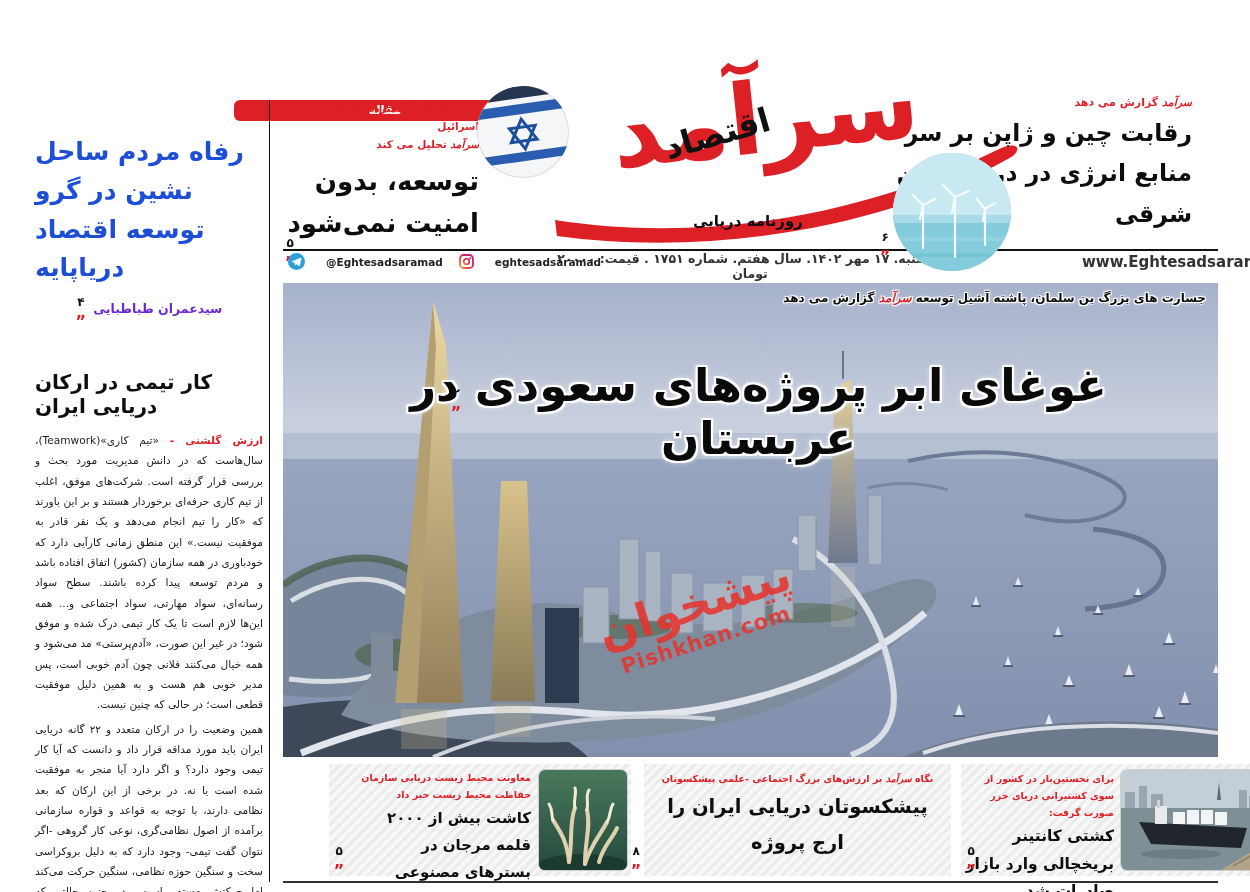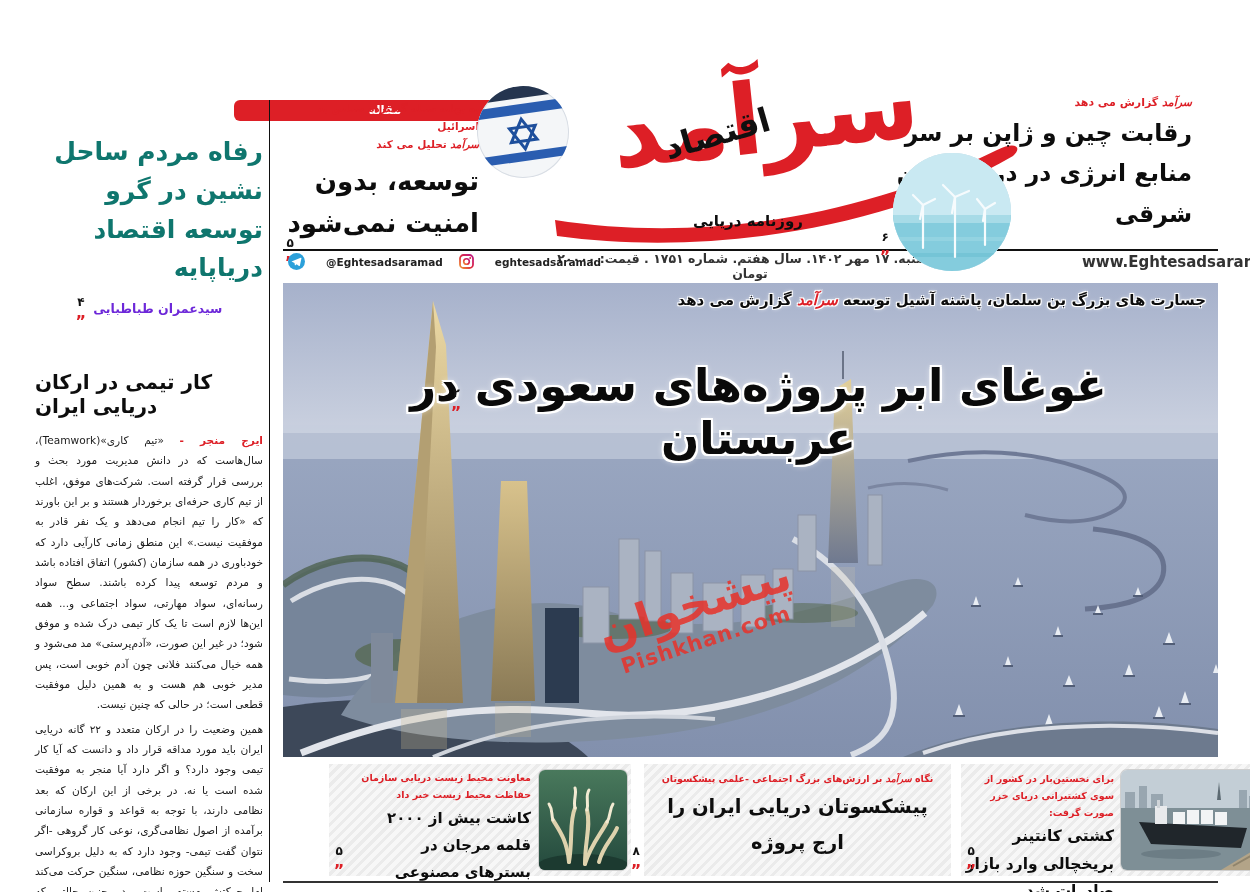--- a/index.html
+++ b/index.html
@@ -9,21 +9,21 @@
   .abs{position:absolute;}
   .rtl{direction:rtl;}
 
   
   .sidebar{left:35px;top:100px;width:228px;height:790px;}
   .badge{background:#dd1f26;color:#fff;border-radius:6px;text-align:center;
          font-size:12px;font-weight:bold;line-height:21px;height:21px;position:relative;}
   .badge.b1{margin:0 10px;}
   .badge.b2{margin-top:8px;}
   .pencil{position:absolute;left:6px;top:3px;width:15px;height:15px;}
-  .sb-headline{font-weight:bold;font-size:25px;line-height:1.55;text-align:right;margin-top:12px;color:#0f766e;}
+  .sb-headline{font-weight:bold;font-size:25px;line-height:1.55;text-align:left;margin-top:12px;color:#1d4ed8;}
   .author-row{display:flex;direction:rtl;justify-content:center;align-items:center;gap:7px;margin-top:8px;}
   .author{color:#6d28d9;font-size:12.5px;font-weight:bold;}
   .sb-sub{font-weight:bold;font-size:20px;text-align:left;margin-top:20px;color:#0d0d0d;}
   .sb-body{margin-top:12px;font-size:10.6px;line-height:1.92;text-align:justify;color:#1c1c1c;}
   .sb-body p{margin:0 0 4px 0;}
   .byline{color:#dd1f26;font-weight:bold;}
   .vrule{left:269px;top:100px;width:1px;height:782px;background:#111;}
 
   
   .pagemark{display:flex;flex-direction:column;align-items:center;line-height:1;}
@@ -61,21 +61,21 @@
                z-index:5;background:#c6e7f0;box-shadow:0 0 0 1px #cfe0e8 inset;}
 
   .mast-rule{left:283px;top:249px;width:935px;height:2px;background:#111;}
   .social{left:288px;top:253px;display:flex;align-items:center;gap:16px;z-index:6;}
   .social .item{display:flex;align-items:center;gap:21px;font-size:10.5px;font-weight:bold;color:#222;}
   .dateline{left:540px;top:251px;width:420px;text-align:center;font-size:12.5px;font-weight:bold;color:#333;}
   .website{left:1082px;top:253px;font-size:15px;color:#333;z-index:2;font-weight:bold;}
 
   
   .mainstory{left:283px;top:283px;width:935px;height:474px;overflow:hidden;}
-  .ms-kicker{position:absolute;top:8px;right:12px;z-index:4;font-size:15px;font-weight:bold;color:#0d0d0d;
+  .ms-kicker{position:absolute;top:8px;right:12px;z-index:4;font-size:12px;font-weight:bold;color:#0d0d0d;
              text-shadow:-1px -1px 0 #fff,1px -1px 0 #fff,-1px 1px 0 #fff,1px 1px 0 #fff,0 0 4px #fff;}
   .ms-headline{position:absolute;top:28px;left:30px;right:14px;z-index:4;text-align:center;
                font-size:45px;font-weight:900;color:#0a0a0a;letter-spacing:-1px;
                text-shadow:-2px -2px 0 #fff,2px -2px 0 #fff,-2px 2px 0 #fff,2px 2px 0 #fff,
                            0 -2px 0 #fff,0 2px 0 #fff,-2px 0 0 #fff,2px 0 0 #fff,0 0 7px #fff;margin-top:48px;}
   .ms-pm{position:absolute;left:168px;top:104px;z-index:4;}
   .watermark{position:absolute;left:300px;top:295px;width:230px;z-index:4;text-align:center;
              transform:rotate(-18deg);color:#e8322a;opacity:.85;}
   .wm-fa{font-size:46px;font-weight:bold;line-height:1.1;}
   .wm-en{font-size:21px;font-weight:bold;letter-spacing:1px;}
@@ -121,21 +121,21 @@
         <g fill="#ffffff">
             <rect x="2" y="9" width="9" height="3.4" rx="0.5" transform="rotate(-35 2 9)"></rect>
         <path d="M12.2 3.1l2 1.4-1.1 1.6-2-1.4z"></path>
             <path d="M1.2 13.8l2.4-.4-1.8-1.3z"></path>
           </g>
       </svg>
       <span>یادداشت</span>
     </div>
     <div class="sb-sub">کار تیمی در ارکان دریایی ایران</div>
     <div class="sb-body">
-      <p><span class="byline">ایرج منجر -</span>
+      <p><span class="byline">ارزش گلشنی -</span>
          <span>«تیم کاری»(Teamwork)، سال‌هاست که در دانش مدیریت مورد بحث و بررسی قرار گرفته است. شرکت‌های موفق، اغلب از تیم کاری حرفه‌ای برخوردار هستند و بر این باورند که «کار را تیم انجام می‌دهد و یک نفر قادر به موفقیت نیست.» این منطق زمانی کارآیی دارد که خودباوری در همه سازمان (کشور) اتفاق افتاده باشد و مردم توسعه پیدا کرده باشند. سطح سواد رسانه‌ای، سواد مهارتی، سواد اجتماعی و... همه این‌ها لازم است تا یک کار تیمی درک شده و موفق شود؛ در غیر این صورت، «آدم‌پرستی» مد می‌شود و همه خیال می‌کنند فلانی چون آدم خوبی است، پس مدیر خوبی هم هست و به همین دلیل موفقیت قطعی است؛ در حالی که چنین نیست.</span></p>
       <p>همین وضعیت را در ارکان متعدد و ۲۲ گانه دریایی ایران باید مورد مداقه قرار داد و دانست که آیا کار تیمی وجود دارد؟ و اگر دارد آیا منجر به موفقیت شده است یا نه. در برخی از این ارکان که بعد نظامی دارند، با توجه به قواعد و قواره سازمانی برآمده از اصول نظامی‌گری، نوعی کار گروهی -اگر نتوان گفت تیمی- وجود دارد که به دلیل بروکراسی سخت و سنگین حوزه نظامی، سنگین حرکت می‌کند اما حرکتش مستمر است.. در چنین حالتی که «آهسته و پیوسته» است می‌توان انتظار موفقیت داشت؛ هر چند که نسبت به کار تیمی از هزینه ریالی و زمانی بالاتری برخوردار است.</p>
 
     </div>
   </div>
   <div class="abs vrule"></div>
 
   <div class="abs topcenter rtl">
     <div class="kicker-sm">
       <span>به بهانه حمله گسترده حماس به اسرائیل</span><br>

